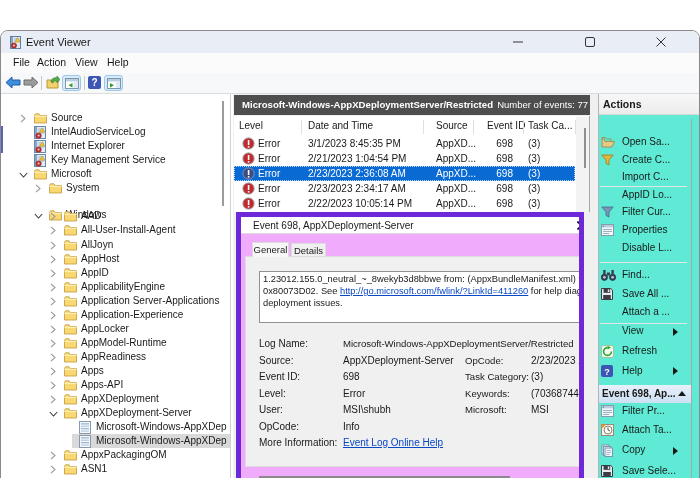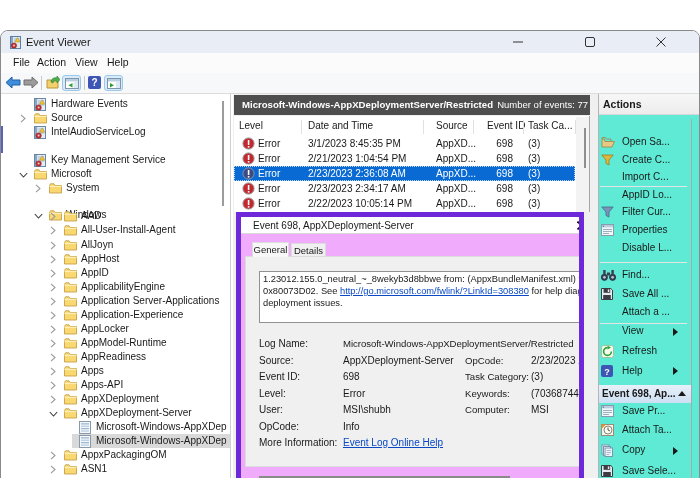--- a/index.html
+++ b/index.html
@@ -120,33 +120,20 @@
       <svg class="abs" style="left:2px;top:2px" width="14" height="11" viewBox="0 0 14 11">
         <rect x="0.5" y="0.5" width="13" height="10" fill="#fff" stroke="#7c97ad"></rect>
         <rect x="1" y="1" width="12" height="2.5" fill="#b9cfe0"></rect>
         <rect x="9" y="4" width="4" height="6" fill="#dde9f2"></rect>
         <path d="M3 5 L7 7.25 L3 9.5 Z" fill="#2f9e2f"></path>
       </svg>
     </div>
   </div>
 
   <div class="abs" id="tree">
-<div class="trow" style="left:0;top:3.0px;width:216px">
-        <svg style="position:absolute;left:32px;top:1px" width="12" height="13" viewBox="0 0 12 13">
-          <rect x="0.5" y="0.5" width="11" height="12" fill="#e4edf5" stroke="#6a87a8"></rect>
-          <rect x="1" y="1" width="2.2" height="11" fill="#8aa7c4"></rect>
-          <rect x="4.2" y="2.5" width="6" height="1" fill="#9db6cc"></rect>
-          <rect x="4.2" y="4.5" width="6" height="1" fill="#9db6cc"></rect>
-          <rect x="4.2" y="6.5" width="6" height="1" fill="#9db6cc"></rect>
-          <path d="M8.2 1.8 L10.8 6.2 L5.6 6.2 Z" fill="#f0c433" stroke="#b78c1e" stroke-width="0.5"></path>
-          <circle cx="4.6" cy="9.6" r="2.7" fill="#c23232" stroke="#8d1f1f" stroke-width="0.6"></circle>
-          <circle cx="4.6" cy="9.6" r="1" fill="#e8caca"></circle>
-        </svg>
-        <span style="position:absolute;left:49px">Hardware Events</span>
-      </div>
 <div class="trow" style="left:0;top:17.0px;width:216px">
         <svg style="position:absolute;left:17px;top:3px" width="8" height="9" viewBox="0 0 8 9">
           <path d="M2 0.8 L6 4.5 L2 8.2" fill="none" stroke="#9a9a9a" stroke-width="1.1"></path>
         </svg>
         <svg style="position:absolute;left:32px;top:2px" width="13" height="11" viewBox="0 0 13 11">
           <path d="M0.5 2.5 L0.5 10 L12.5 10 L12.5 2.5 L6 2.5 L5 0.8 L1.5 0.8 Z" fill="#f9d872" stroke="#c0983a" stroke-width="0.8"></path>
           <path d="M0.5 3.4 L12.5 3.4" stroke="#fdeeb3" stroke-width="1.4"></path>
         </svg>
         <span style="position:absolute;left:49px">Source</span>
       </div>
@@ -155,20 +142,33 @@
           <rect x="0.5" y="0.5" width="11" height="12" fill="#e4edf5" stroke="#6a87a8"></rect>
           <rect x="1" y="1" width="2.2" height="11" fill="#8aa7c4"></rect>
           <rect x="4.2" y="2.5" width="6" height="1" fill="#9db6cc"></rect>
           <rect x="4.2" y="4.5" width="6" height="1" fill="#9db6cc"></rect>
           <rect x="4.2" y="6.5" width="6" height="1" fill="#9db6cc"></rect>
           <path d="M8.2 1.8 L10.8 6.2 L5.6 6.2 Z" fill="#f0c433" stroke="#b78c1e" stroke-width="0.5"></path>
           <circle cx="4.6" cy="9.6" r="2.7" fill="#c23232" stroke="#8d1f1f" stroke-width="0.6"></circle>
           <circle cx="4.6" cy="9.6" r="1" fill="#e8caca"></circle>
         </svg>
         <span style="position:absolute;left:49px">IntelAudioServiceLog</span>
+      </div>
+<div class="trow" style="left:0;top:45.2px;width:216px">
+        <svg style="position:absolute;left:32px;top:1px" width="12" height="13" viewBox="0 0 12 13">
+          <rect x="0.5" y="0.5" width="11" height="12" fill="#e4edf5" stroke="#6a87a8"></rect>
+          <rect x="1" y="1" width="2.2" height="11" fill="#8aa7c4"></rect>
+          <rect x="4.2" y="2.5" width="6" height="1" fill="#9db6cc"></rect>
+          <rect x="4.2" y="4.5" width="6" height="1" fill="#9db6cc"></rect>
+          <rect x="4.2" y="6.5" width="6" height="1" fill="#9db6cc"></rect>
+          <path d="M8.2 1.8 L10.8 6.2 L5.6 6.2 Z" fill="#f0c433" stroke="#b78c1e" stroke-width="0.5"></path>
+          <circle cx="4.6" cy="9.6" r="2.7" fill="#c23232" stroke="#8d1f1f" stroke-width="0.6"></circle>
+          <circle cx="4.6" cy="9.6" r="1" fill="#e8caca"></circle>
+        </svg>
+        <span style="position:absolute;left:49px">Internet Explorer</span>
       </div>
 <div class="trow" style="left:0;top:59.2px;width:216px">
         <svg style="position:absolute;left:32px;top:1px" width="12" height="13" viewBox="0 0 12 13">
           <rect x="0.5" y="0.5" width="11" height="12" fill="#e4edf5" stroke="#6a87a8"></rect>
           <rect x="1" y="1" width="2.2" height="11" fill="#8aa7c4"></rect>
           <rect x="4.2" y="2.5" width="6" height="1" fill="#9db6cc"></rect>
           <rect x="4.2" y="4.5" width="6" height="1" fill="#9db6cc"></rect>
           <rect x="4.2" y="6.5" width="6" height="1" fill="#9db6cc"></rect>
           <path d="M8.2 1.8 L10.8 6.2 L5.6 6.2 Z" fill="#f0c433" stroke="#b78c1e" stroke-width="0.5"></path>
           <circle cx="4.6" cy="9.6" r="2.7" fill="#c23232" stroke="#8d1f1f" stroke-width="0.6"></circle>
@@ -491,40 +491,40 @@
         <svg style="position:absolute;left:336px;top:4px" width="9" height="9" viewBox="0 0 9 9">
             <line x1="0.5" y1="0.5" x2="8.5" y2="8.5" stroke="#111" stroke-width="1.6"></line>
             <line x1="8.5" y1="0.5" x2="0.5" y2="8.5" stroke="#111" stroke-width="1.6"></line>
           </svg>
       </div>
       <div class="tab" style="left:11px;top:25px;width:37px;height:15px;background:#f7f7f7;border:1px solid #dcdcdc;border-bottom:none;z-index:2">General</div>
       <div class="tab" style="left:50px;top:26px;width:35px;height:14px;background:#f0f0f0;border:1px solid #dcdcdc;border-bottom:none">Details</div>
       <div class="abs" id="tabline"></div>
       <div class="abs" id="desc">
         <div class="dline">1.23012.155.0_neutral_~_8wekyb3d8bbwe from:  (AppxBundleManifest.xml)  fai</div>
-        <div class="dline">0x80073D02. See <span class="lnk">http://go.microsoft.com/fwlink/?LinkId=308380</span> for help diagn</div>
+        <div class="dline">0x80073D02. See <span class="lnk">http://go.microsoft.com/fwlink/?LinkId=411260</span> for help diagn</div>
         <div class="dline">deployment issues.</div>
       </div>
       <div class="flabel" style="top:121px">Log Name:</div>
         <div class="fval" style="top:121px;font-size:9.6px;letter-spacing:-0.05px">Microsoft-Windows-AppXDeploymentServer/Restricted</div>
       <div class="flabel" style="top:137.5px">Source:</div>
         <div class="fval" style="top:137.5px">AppXDeployment-Server</div>
         <div class="flabel2" style="top:137.5px">OpCode:</div>
         <div class="fval2" style="top:137.5px">2/23/2023 2:36:08 AM</div>
       <div class="flabel" style="top:154px">Event ID:</div>
         <div class="fval" style="top:154px">698</div>
         <div class="flabel2" style="top:154px">Task Category:</div>
         <div class="fval2" style="top:154px">(3)</div>
       <div class="flabel" style="top:170.5px">Level:</div>
         <div class="fval" style="top:170.5px">Error</div>
         <div class="flabel2" style="top:170.5px">Keywords:</div>
         <div class="fval2" style="top:170.5px">(70368744177664</div>
       <div class="flabel" style="top:187px">User:</div>
         <div class="fval" style="top:187px">MSI\shubh</div>
-        <div class="flabel2" style="top:187px">Computer:</div>
+        <div class="flabel2" style="top:187px">Microsoft:</div>
         <div class="fval2" style="top:187px">MSI</div>
       <div class="flabel" style="top:203.5px">OpCode:</div>
         <div class="fval" style="top:203.5px">Info</div>
       <div class="flabel" style="top:220px">More Information:</div>
         <div class="fval" style="top:220px"><span class="lnk">Event Log Online Help</span></div>
       <div class="thin" style="left:18px;top:259px;width:251px;height:2px;background:#8a8a8a"></div>
     </div>
   </div>
 
   <div class="abs" id="actions">
@@ -588,21 +588,21 @@
         <text x="6" y="9.5" font-size="9" font-weight="bold" fill="#fff" text-anchor="middle" font-family="Liberation Sans">?</text>
       </svg>
 <div class="arr" style="top:273.0px"></div>
 <div class="asep" style="top:92.0px"></div>
 <div class="asep" style="top:167.5px"></div>
 <div class="asep" style="top:228.5px"></div>
 <div class="asec" style="top:291.0px;width:92px">
         <span style="position:absolute;left:3px">Event 698, Ap...</span>
         <div class="uparr"></div>
       </div>
-<div class="aitem" style="top:311.0px">Save Pr...</div>
+<div class="aitem" style="top:311.0px">Filter Pr...</div>
 <svg style="position:absolute;left:2px;top:311px" width="13" height="12" viewBox="0 0 13 12">
         <rect x="0.5" y="0.5" width="12" height="11" fill="#f4f7fa" stroke="#8a9aa8"></rect>
         <rect x="1" y="1" width="11" height="2.4" fill="#b9cfe0"></rect>
         <circle cx="2.4" cy="2.2" r="0.7" fill="#5a7a9a"></circle>
         <rect x="2" y="5" width="9" height="1" fill="#9cb0c0"></rect>
         <rect x="2" y="7" width="9" height="1" fill="#9cb0c0"></rect>
         <rect x="2" y="9" width="6" height="1" fill="#9cb0c0"></rect>
       </svg>
 <div class="aitem" style="top:330.0px">Attach Ta...</div>
 <svg style="position:absolute;left:2px;top:330px" width="13" height="12" viewBox="0 0 13 12">

